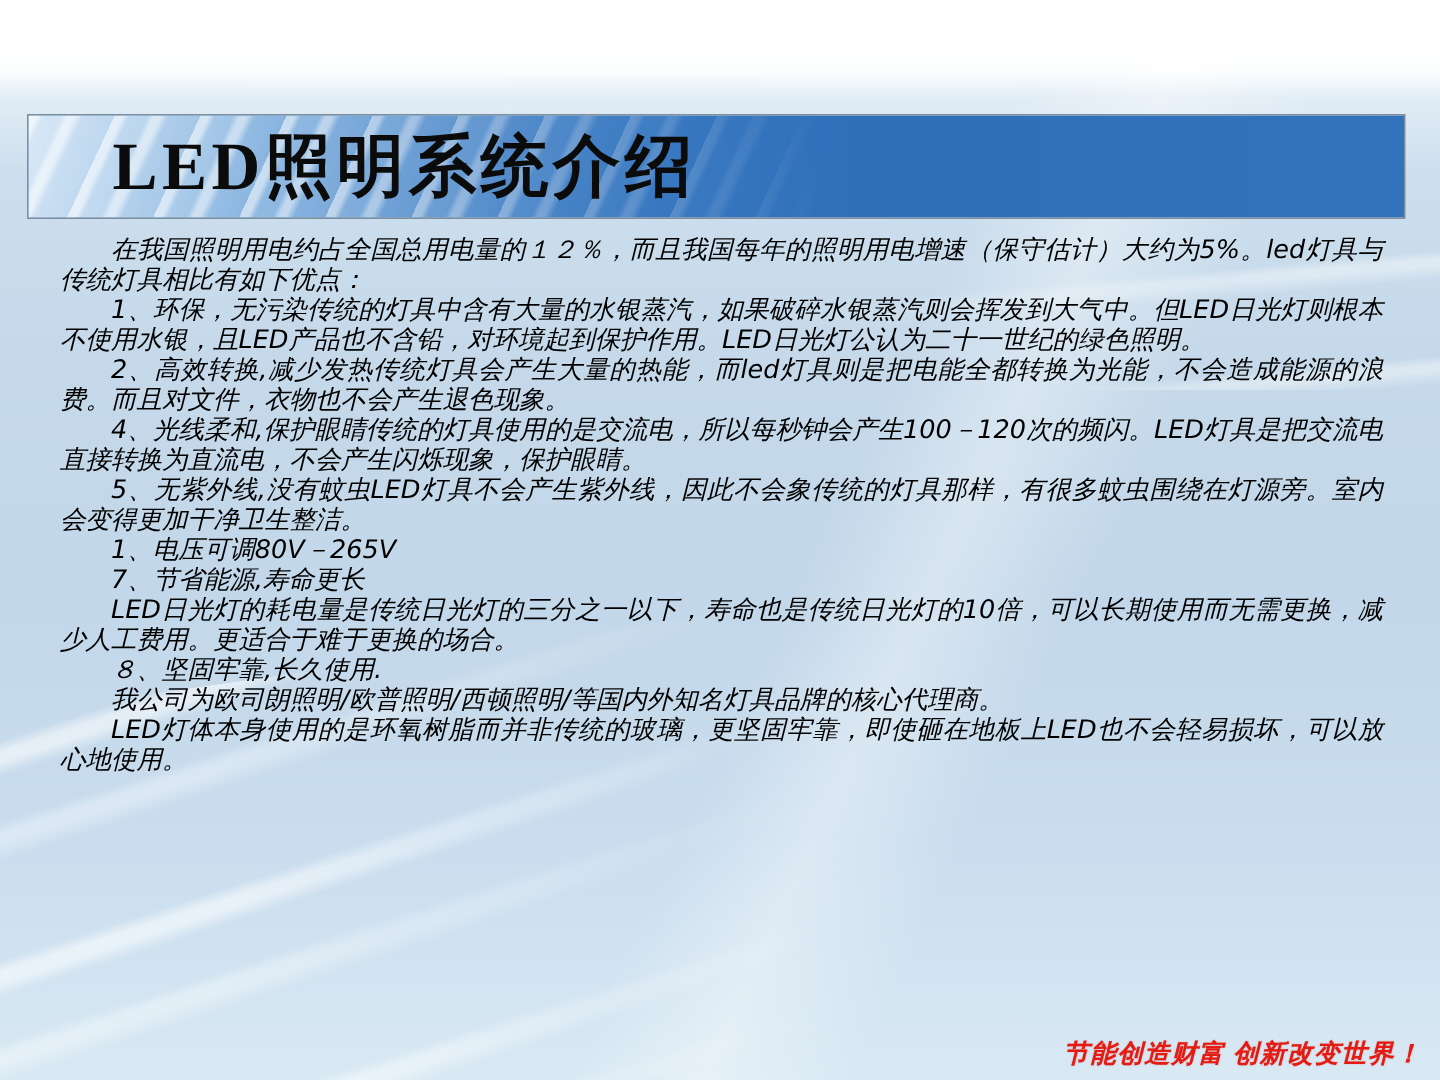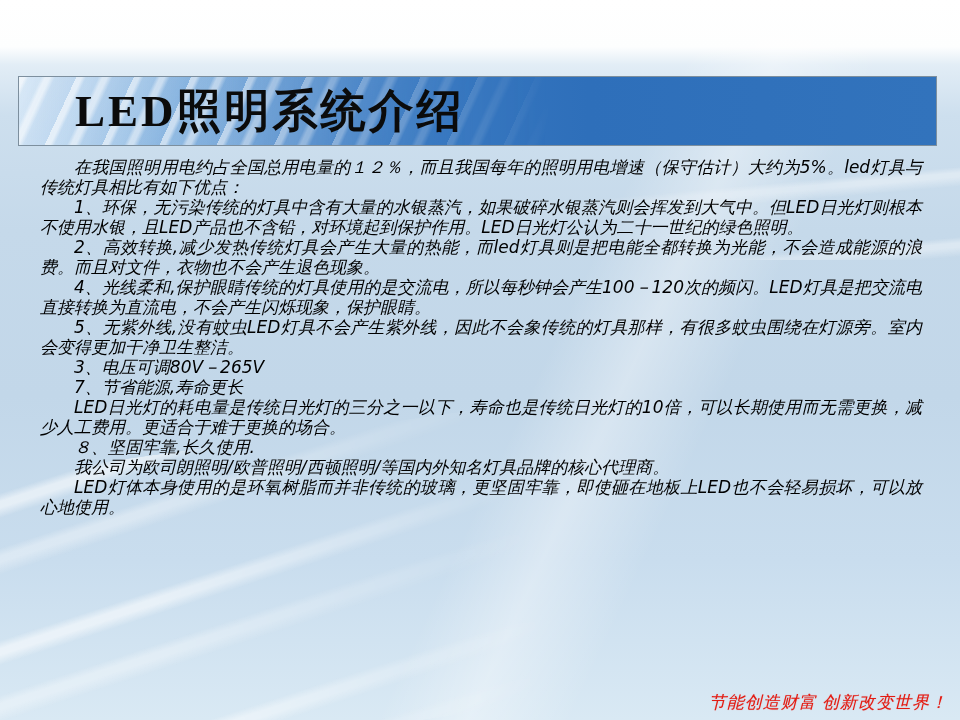--- a/index.html
+++ b/index.html
@@ -62,21 +62,21 @@
   .content{
     position:absolute;left:40px;top:157px;width:882px;
     color:#000;font-size:17px;line-height:20px;
     text-align:justify;
     font-style:italic;
   }
   .content p{margin:0;text-indent:2em;}
   .slogan{
     position:absolute;right:12px;bottom:6px;z-index:3;
     font-family:"Liberation Serif","DejaVu Serif",serif;
-    font-style:italic;font-weight:normal;
+    font-style:italic;font-weight:bold;
     font-size:17px;letter-spacing:1px;color:#e31b12;
     text-shadow:0 0 1px rgba(227,27,18,.4);
   }
 </style>
 </head>
 <body>
 
 <div class="slide">
   <div class="cloud-streaks-low"></div>
   <div class="cloud-streaks-top"></div>
@@ -84,21 +84,21 @@
   <div class="title-bar">
     <h1 class="slide-title">LED照明系统介绍</h1>
   </div>
 
   <div class="content">
     <p>在我国照明用电约占全国总用电量的１２％，而且我国每年的照明用电增速（保守估计）大约为5%。led灯具与传统灯具相比有如下优点：</p>
     <p>1、环保，无污染传统的灯具中含有大量的水银蒸汽，如果破碎水银蒸汽则会挥发到大气中。但LED日光灯则根本不使用水银，且LED产品也不含铅，对环境起到保护作用。LED日光灯公认为二十一世纪的绿色照明。</p>
     <p>2、高效转换,减少发热传统灯具会产生大量的热能，而led灯具则是把电能全都转换为光能，不会造成能源的浪费。而且对文件，衣物也不会产生退色现象。</p>
     <p>4、光线柔和,保护眼睛传统的灯具使用的是交流电，所以每秒钟会产生100－120次的频闪。LED灯具是把交流电直接转换为直流电，不会产生闪烁现象，保护眼睛。</p>
     <p>5、无紫外线,没有蚊虫LED灯具不会产生紫外线，因此不会象传统的灯具那样，有很多蚊虫围绕在灯源旁。室内会变得更加干净卫生整洁。</p>
-    <p>3、电压可调80V－265V</p>
+    <p>1、电压可调80V－265V</p>
     <p>7、节省能源,寿命更长</p>
     <p>LED日光灯的耗电量是传统日光灯的三分之一以下，寿命也是传统日光灯的10倍，可以长期使用而无需更换，减少人工费用。更适合于难于更换的场合。</p>
     <p>８、坚固牢靠,长久使用.</p>
     <p>我公司为欧司朗照明/欧普照明/西顿照明/等国内外知名灯具品牌的核心代理商。</p>
     <p>LED灯体本身使用的是环氧树脂而并非传统的玻璃，更坚固牢靠，即使砸在地板上LED也不会轻易损坏，可以放心地使用。</p>
   </div>
 
   <div class="slogan">节能创造财富 创新改变世界！</div>
 </div>
 

